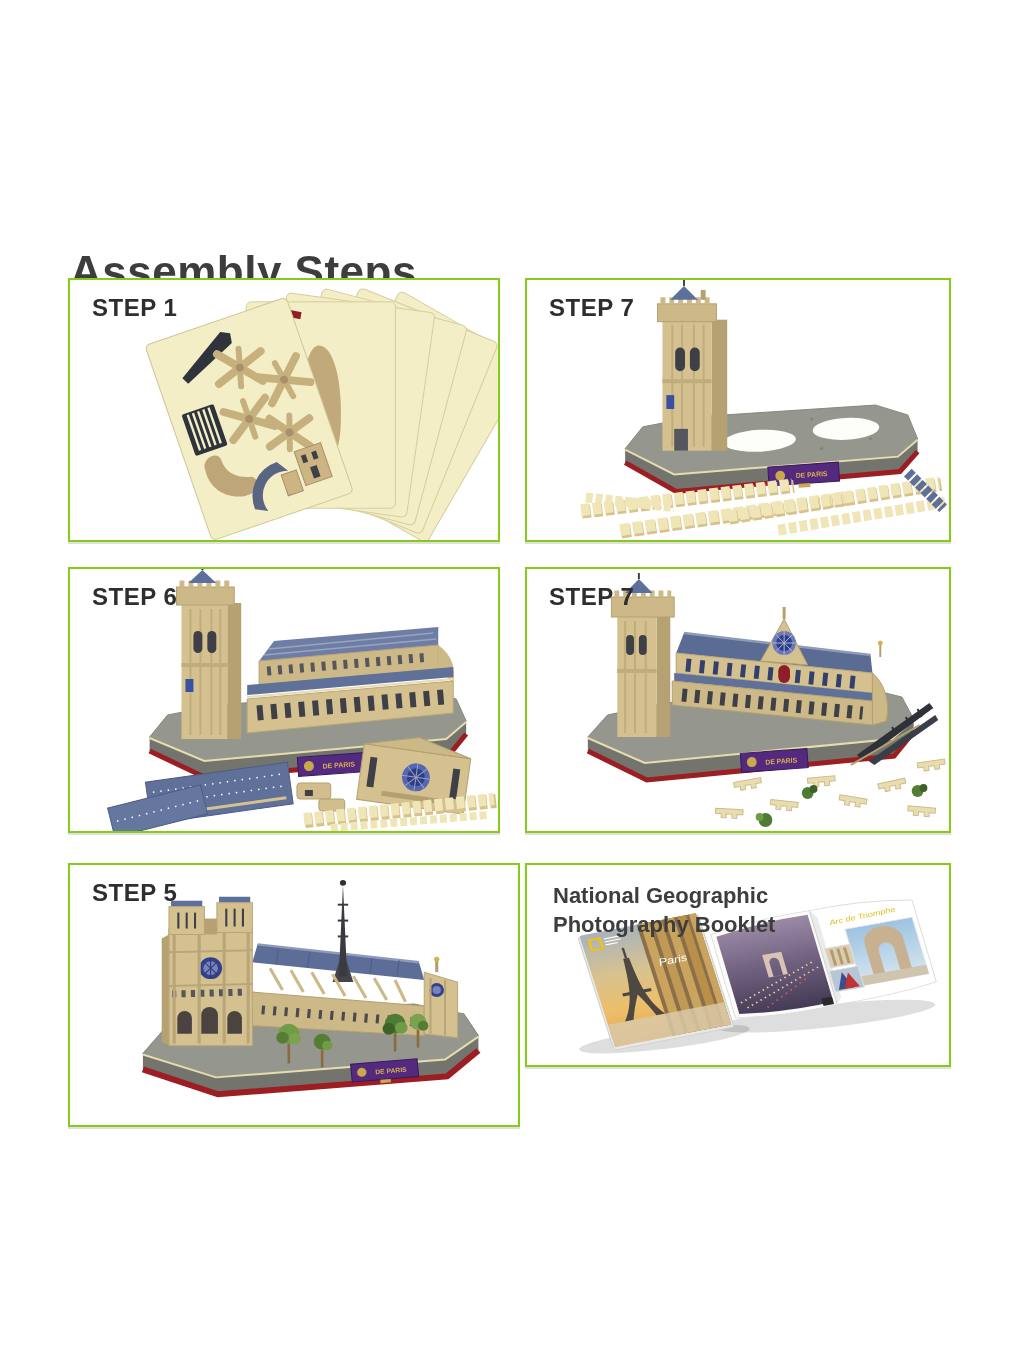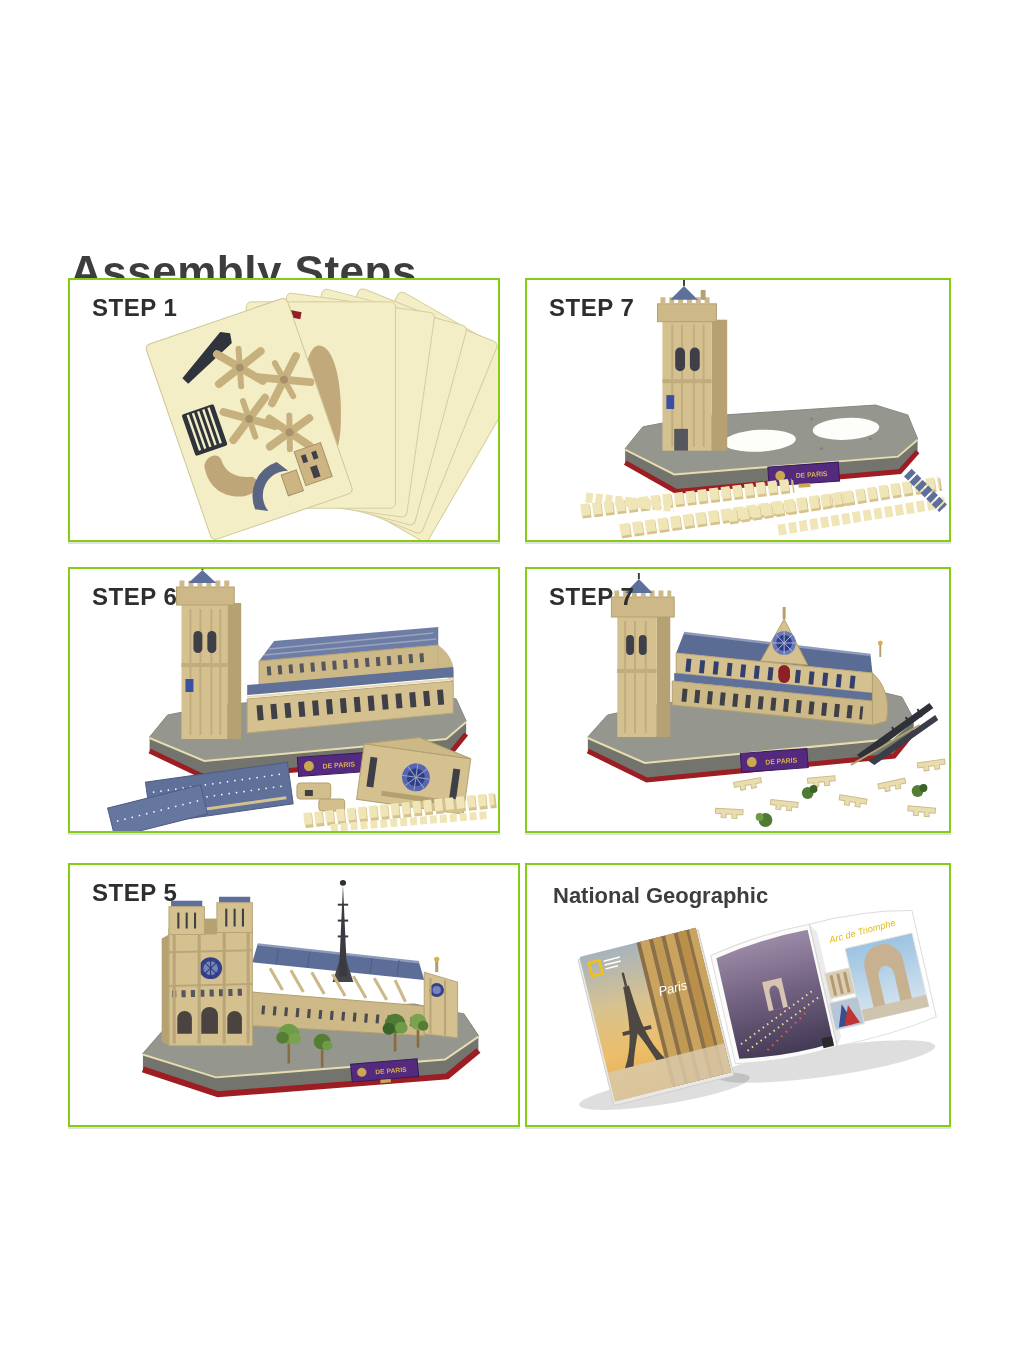--- a/index.html
+++ b/index.html
@@ -7,21 +7,21 @@
        font-family:"Liberation Sans",sans-serif;}
   .page-title{position:absolute;left:70px;top:218px;font-size:44px;font-weight:600;
        color:#3d3d3d;letter-spacing:.5px;}
   .panel{position:absolute;background:#fff;border:2px solid #84cc16;box-sizing:border-box;
        box-shadow:0 2px 0 rgba(0,0,0,.12);}
   #box1{left:68px; top:278px;width:432px;height:264px;}
   #box2{left:525px;top:278px;width:426px;height:264px;}
   #box3{left:68px; top:567px;width:432px;height:266px;}
   #box4{left:525px;top:567px;width:426px;height:266px;}
   #box5{left:68px; top:863px;width:452px;height:264px;}
-  #box6{left:525px;top:863px;width:426px;height:264px;}
+  #box6{left:525px;top:863px;width:426px;height:204px;}
   .step-label{position:absolute;left:22px;top:14px;font-size:24px;font-weight:700;
        color:#2e2e2e;letter-spacing:.5px;z-index:2;}
   .booklet-title{position:absolute;left:26px;top:16px;font-size:22px;font-weight:600;
        color:#3d3d3d;line-height:29px;z-index:2;}
   svg.illus{position:absolute;left:0;top:0;width:100%;height:100%;display:block;}
 </style>
 </head>
 <body>
 
 <h1 class="page-title">Assembly Steps</h1>
@@ -484,20 +484,21 @@
       <circle cx="-22" cy="0" r="4.5" fill="#caa84e"></circle>
       <text x="6" y="3" font-size="6.5" font-weight="bold" fill="#d9b14d" text-anchor="middle">DE PARIS</text>
       <rect x="-5" y="9" width="10" height="3.5" fill="#caa84e"></rect>
     </g>
   </svg>
 </div>
 
 <div class="panel" id="box6">
   <div class="booklet-title">
     <div>National Geographic</div>
+    <div>Photography Booklet</div>
   </div>
   <svg class="illus" viewBox="0 0 430 262" preserveAspectRatio="none">
     <defs>
       <linearGradient id="gCov" x1="0" y1="0" x2="0" y2="1">
         <stop offset="0" stop-color="#a7b3bd"></stop>
           <stop offset="0.38" stop-color="#d8c28f"></stop>
         <stop offset="0.7" stop-color="#edbe6a"></stop>
           <stop offset="1" stop-color="#e2a74e"></stop>
       </linearGradient>
       <linearGradient id="gAve" x1="0" y1="0" x2="0" y2="1">

